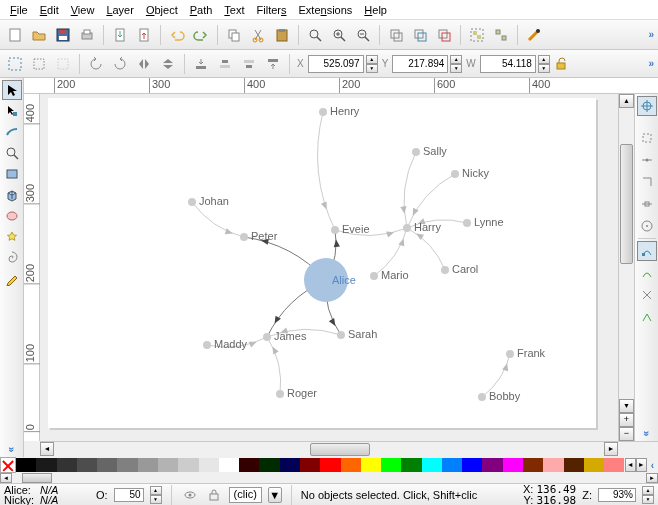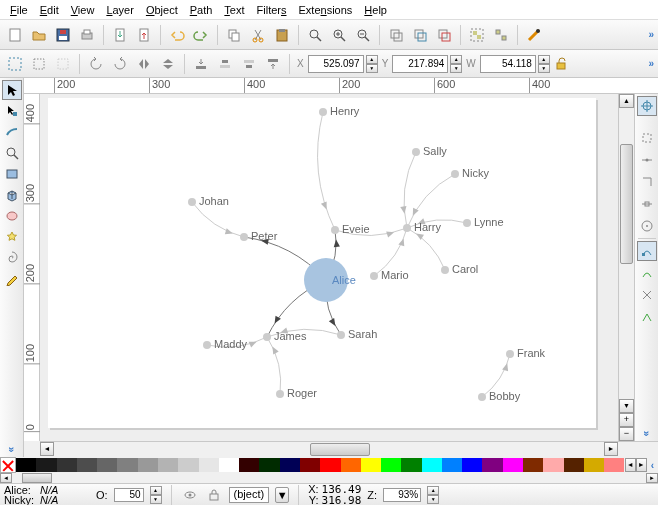--- a/index.html
+++ b/index.html
@@ -594,23 +594,24 @@
         <ellipse cx="7" cy="7" rx="5" ry="3" fill="none" stroke="#888"></ellipse>
         <circle cx="7" cy="7" r="1.5" fill="#888"></circle>
       </svg>
     </div>
   <div class="tb-btn" style="width:18px;height:18px">
       <svg width="14" height="14">
         <rect x="3" y="6" width="8" height="6" fill="none" stroke="#888"></rect>
         <path d="M5 6V4a2 2 0 014 0v2" fill="none" stroke="#888"></path>
       </svg>
     </div>
-  <div class="layer"><span>(bject)</span></div>
+  <div class="layer"><span>(clic)</span></div>
   <div class="tb-btn" style="width:14px;height:16px;border:1px solid #999;background:linear-gradient(#fff,#ddd)">▼</div>
   <div class="tb-sep"></div>
+  <div class="msg">No objects selected. Click, Shift+clic</div>
   <div class="fsbox" style="text-align:right">
     <div><span>X:</span> <span style="font-family:monospace">136.49</span></div>
     <div><span>Y:</span> <span style="font-family:monospace">316.98</span></div>
   </div>
   <span>Z:</span>
   <input class="o-inp" style="width: 38px;" value="93%">
   <div class="spin">
       <div>▲</div>
       <div>▼</div>
     </div>

